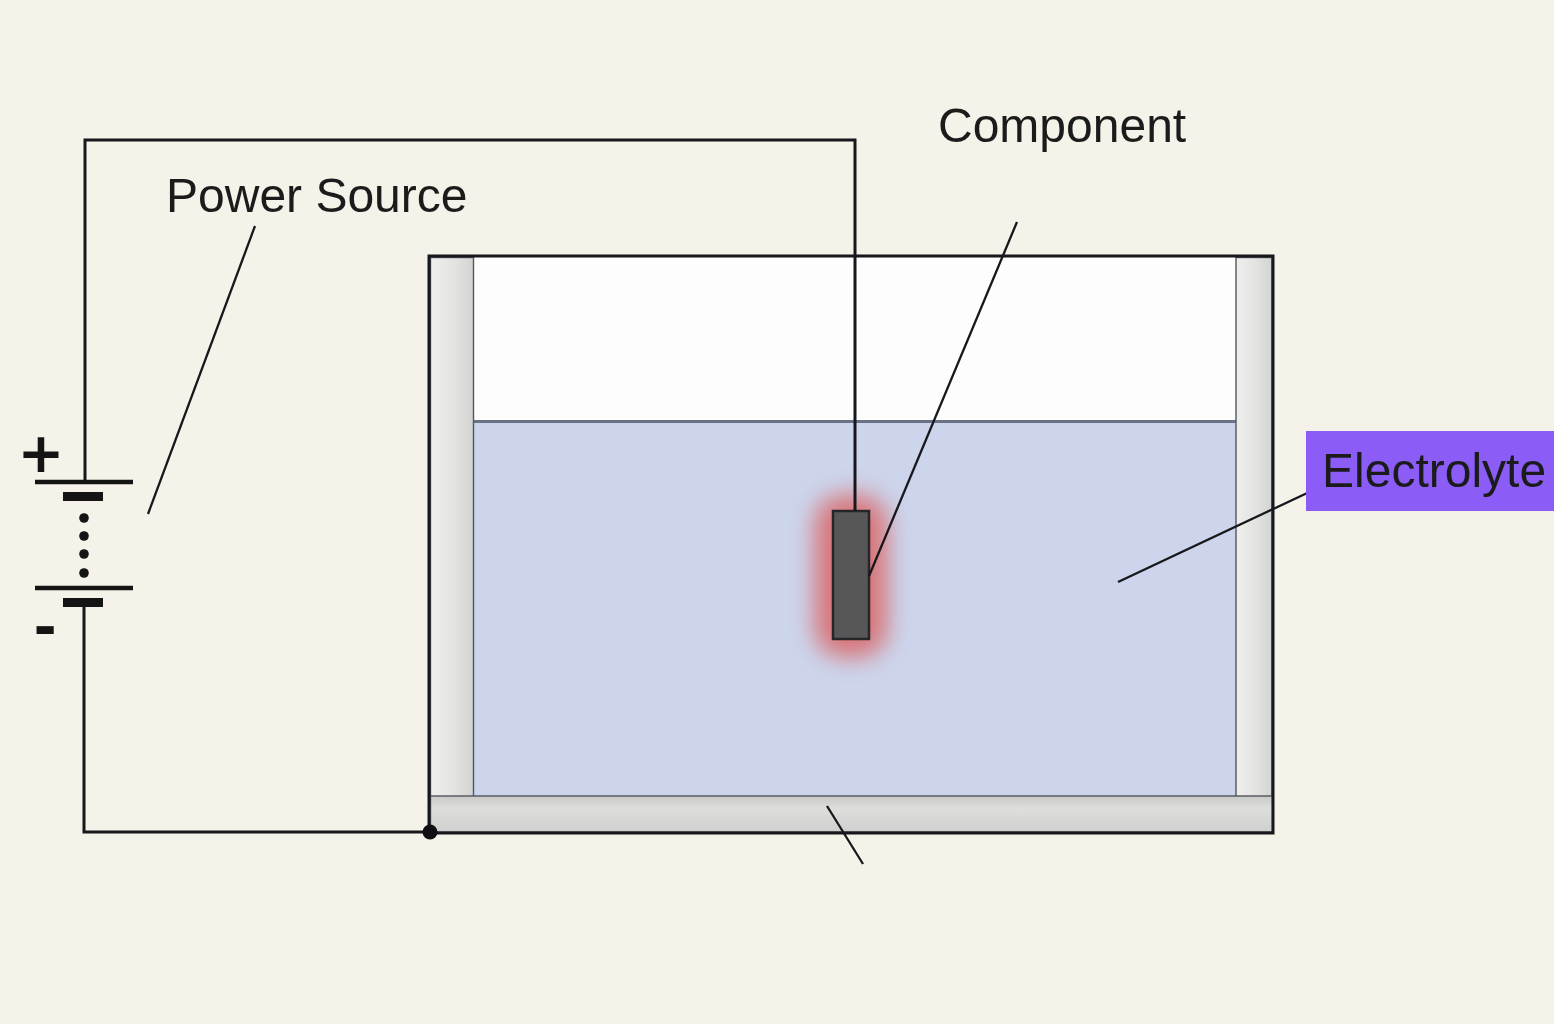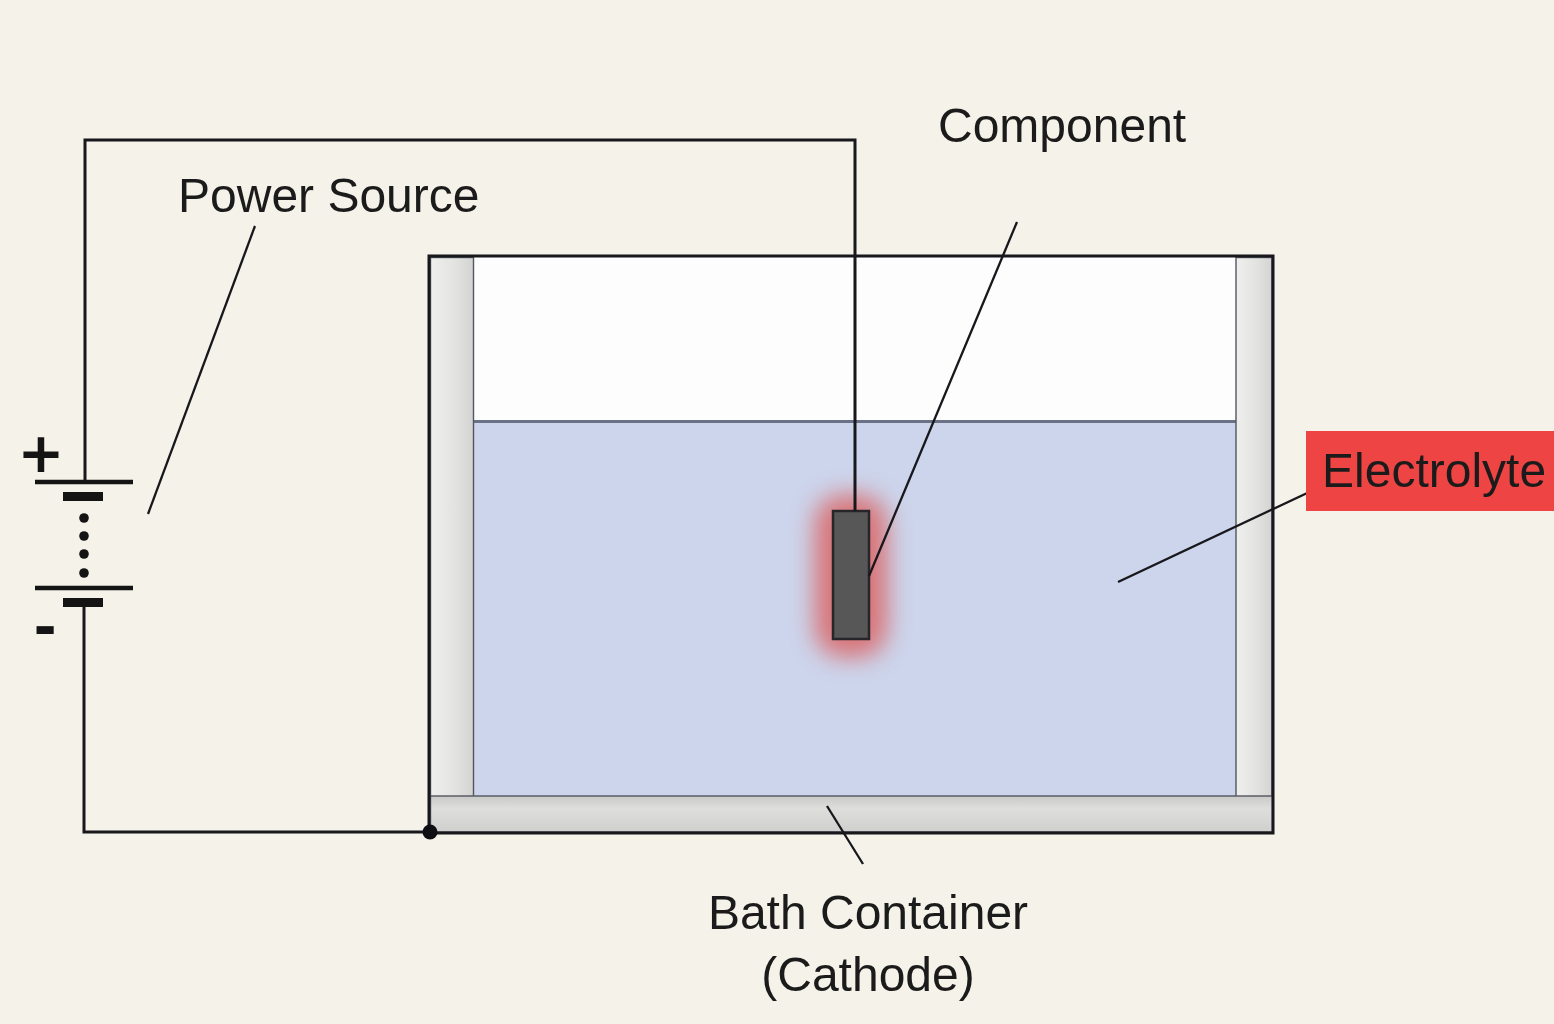--- a/index.html
+++ b/index.html
@@ -22,26 +22,26 @@
     width: 1554px;
     height: 1024px;
   }
   .label {
     position: absolute;
     font-size: 48px;
     line-height: 60px;
     color: #1b1b1b;
     white-space: nowrap;
   }
-  .label-power-source { left: 166px; top: 166px; margin-left: 12px; }
+  .label-power-source { left: 166px; top: 166px; }
   .label-component    { left: 938px; top: 96px; }
   .label-electrolyte  {
     left: 1306px; top: 431px;
     width: 248px; height: 80px;
-    background: #ef4444;
+    background: #8b5cf6;
     display: flex; align-items: center;
     padding-left: 16px;
     box-sizing: border-box;
   }
   .label-bath {
     left: 568px; top: 882px;
     width: 600px;
     text-align: center;
     line-height: 62px;
   }
@@ -123,18 +123,14 @@
   <div class="label label-power-source">Power Source</div>
 
   <div class="label label-component">
     <div>Component</div>
   </div>
 
   <div class="label label-electrolyte">
     <span>Electrolyte</span>
   </div>
 
-  <div class="label label-bath">
-    <div>Bath Container</div>
-    <div>(Cathode)</div>
-  </div>
 
 </div>
 
 </body></html>

